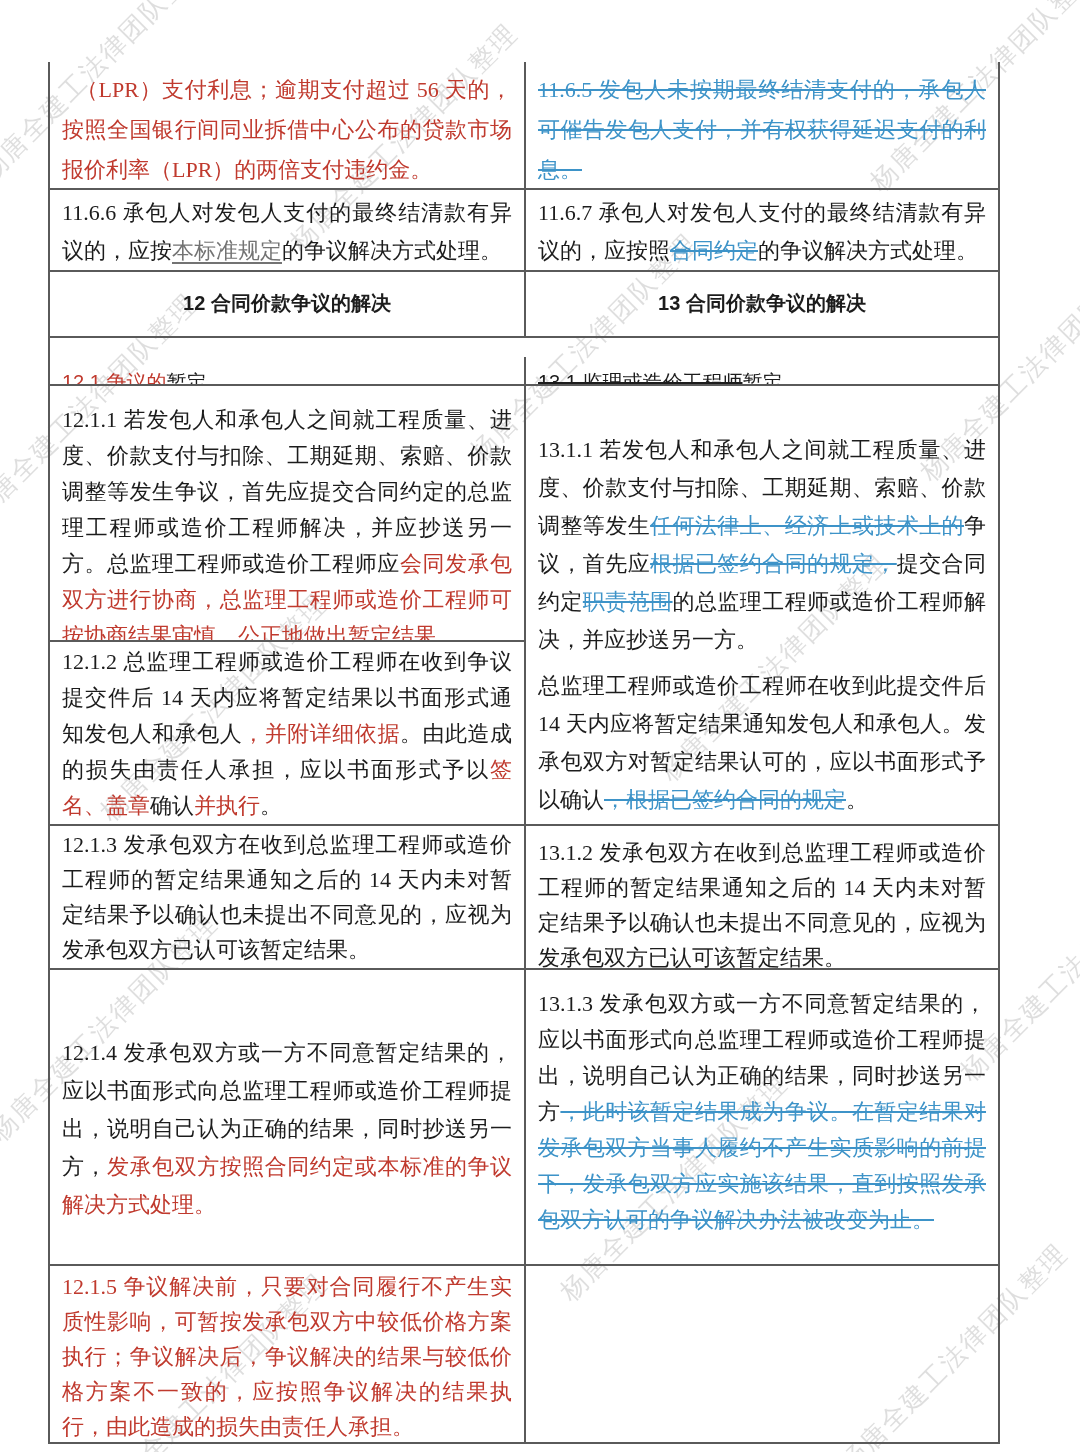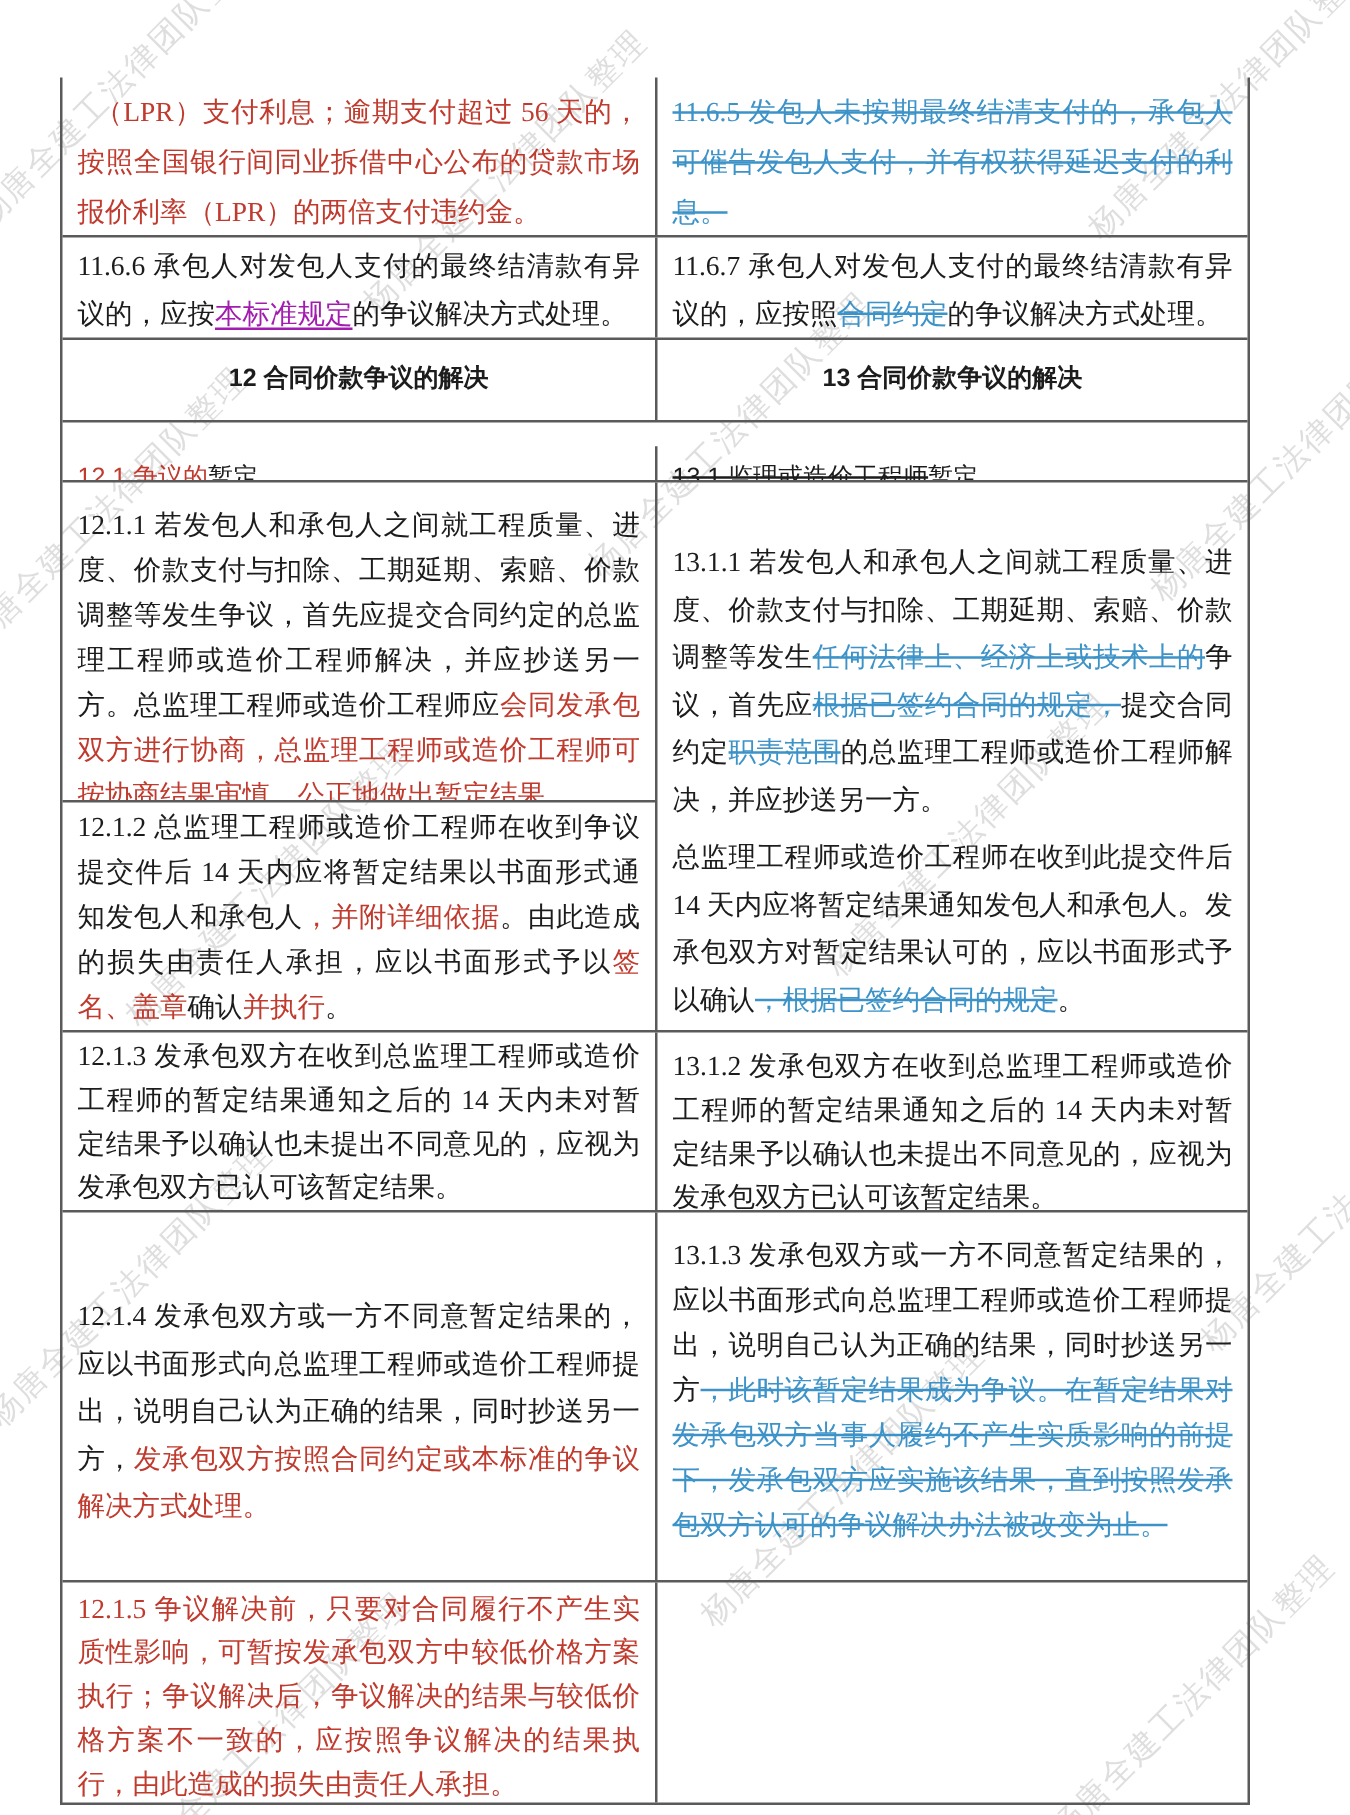--- a/index.html
+++ b/index.html
@@ -50,21 +50,21 @@
     font-family:"Liberation Sans","DejaVu Sans",sans-serif;
   }
   .sub{
     font-weight:normal;
     font-size:20px;
     padding-top:6px;
     font-family:"Liberation Sans","DejaVu Sans",sans-serif;
     margin-top:19px;
   }
   .ins{color:#c03a2e;}
-  .ins-u{color:#a21caf;text-decoration:underline;text-decoration-thickness:2px;text-underline-offset:4px;}
+  .ins-u{color:#737373;text-decoration:underline;text-decoration-thickness:2px;text-underline-offset:4px;}
   .del{
     color:#3d93c8;
     text-decoration:line-through;
     text-decoration-thickness:2px;
   }
   .strike-black{text-decoration:line-through;text-decoration-thickness:2px;}
   .subcell{box-sizing:border-box;}
   .subcell + .subcell{border-top:2px solid #5a5a5a;}
   .para2{margin-top:8px;}
 </style>

